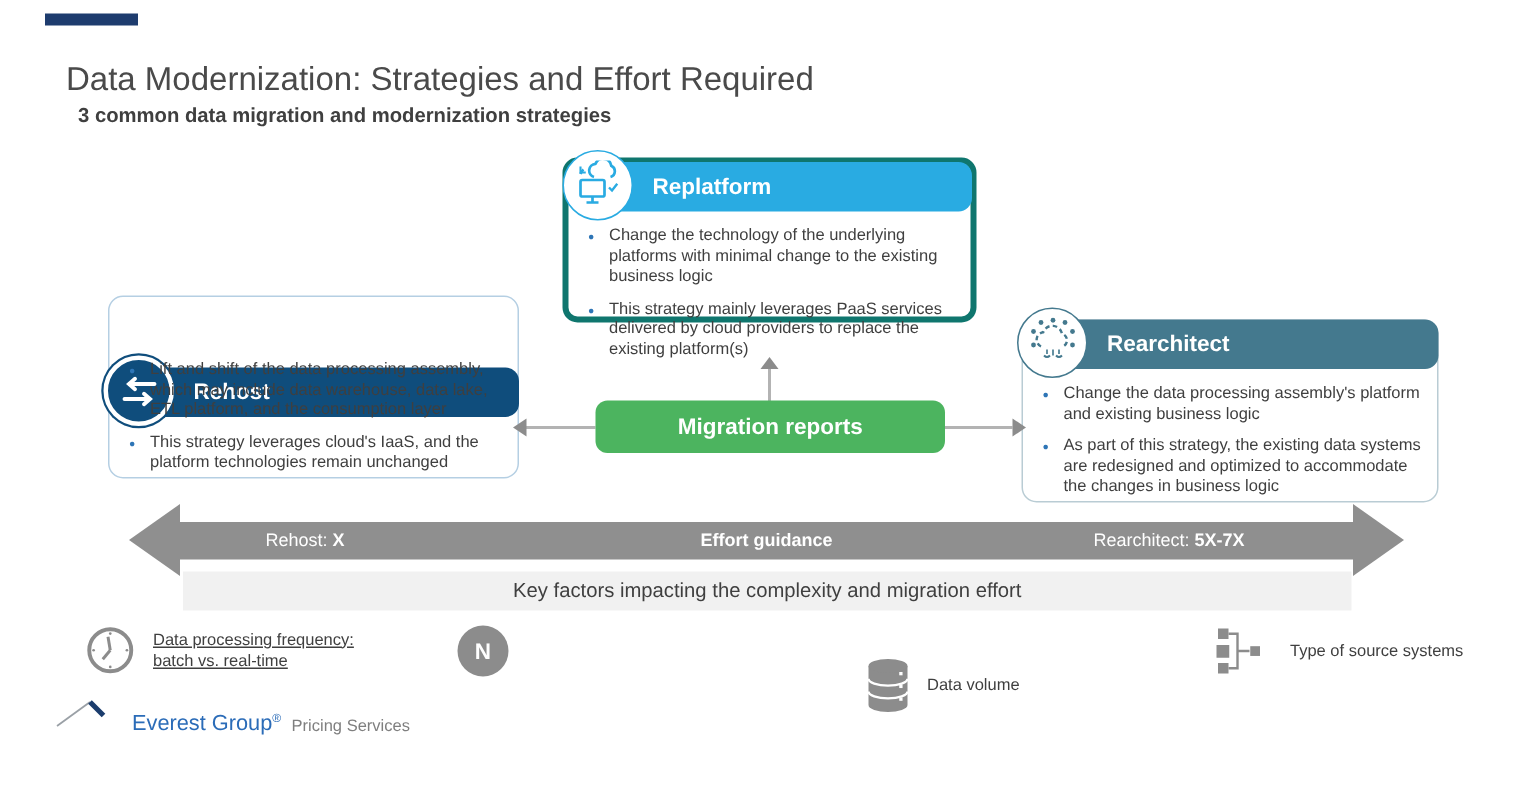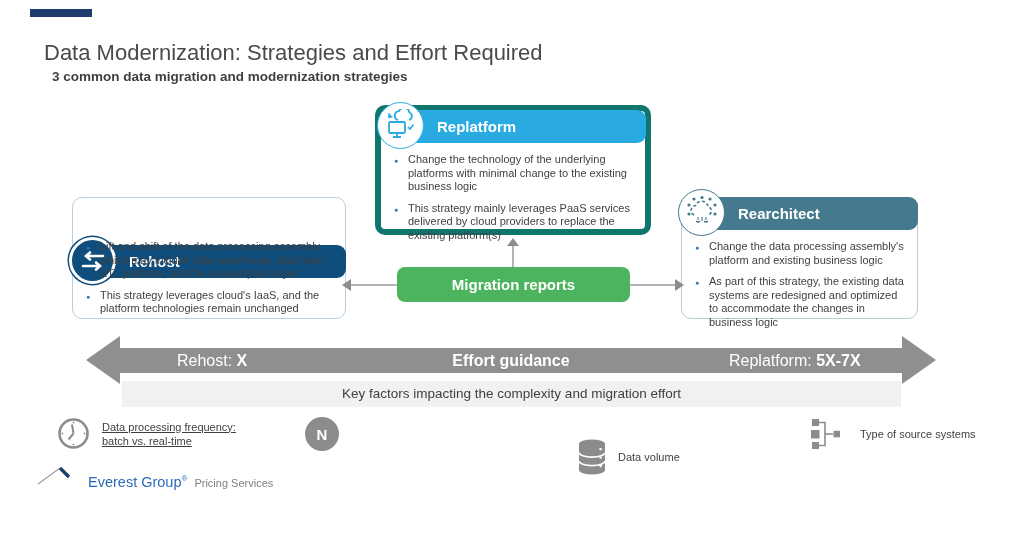--- a/index.html
+++ b/index.html
@@ -13,22 +13,22 @@
   
   .accent-bar { left:30px; top:9px; width:62px; height:8px; background:#1e3c6e; }
 
   
   .page-title { left:44px; top:40px; font-size:22px; color:#4a4a4a; }
   .page-subtitle { left:52px; top:69px; font-size:13.5px; font-weight:bold; color:#3f3f3f; }
 
   
   .card { background:#fff; border-radius:10px; }
   .card-rehost      { left:72px;  top:197px; width:274px; height:122px; border:1px solid #b5cfe3; }
-  .card-replatform  { left:375px; top:105px; width:276px; height:130px; border:6px solid #0f766e; }
-  .card-rearchitect { left:681px; top:197px; width:237px; height:122px; border:1px solid #b9ccd4; }
+  .card-replatform  { left:375px; top:105px; width:276px; height:110px; border:4px solid #0f766e; }
+  .card-rearchitect { left:681px; top:213px; width:278px; height:122px; border:1px solid #b9ccd4; }
 
   .card-header { position:absolute; left:-1px; top:-1px; right:-1px; height:33px; border-radius:9px; }
   .hdr-rehost      { background:#0f4d7c;margin-top:48px; }
   .hdr-replatform  { background:#29abe2; }
   .hdr-rearchitect { background:#44798e; }
 
   .card-title {
     position:absolute; left:57px; top:0; height:33px; line-height:33px;
     color:#fff; font-weight:bold; font-size:15px; white-space:nowrap;
   }
@@ -63,21 +63,21 @@
   .conn-right { left:630px; top:284px; width:45px; height:2px; }
   .conn-up    { left:512px; top:245px; width:2px; height:23px; }
   .tri { width:0; height:0; }
   .tri-left  { left:342px; top:279px; border:6px solid transparent; border-right:9px solid #8c8c8c; border-left:none; }
   .tri-right { left:675px; top:279px; border:6px solid transparent; border-left:9px solid #8c8c8c; border-right:none; }
   .tri-up    { left:507px; top:238px; border:6px solid transparent; border-bottom:8px solid #8c8c8c; border-top:none; }
 
   
   .effort-body {
     left:119px; top:348px; width:784px; height:25px; background:#8f8f8f;
-    color:#fff; font-size:16px; line-height:25px;
+    color:#fff; font-size:12px; line-height:25px;
   }
   .effort-head-left  { left:86px;  top:336px; width:0; height:0;
     border-top:24.5px solid transparent; border-bottom:24.5px solid transparent; border-right:34px solid #8f8f8f; }
   .effort-head-right { left:902px; top:336px; width:0; height:0;
     border-top:24.5px solid transparent; border-bottom:24.5px solid transparent; border-left:34px solid #8f8f8f; }
   .effort-label-left   { position:absolute; left:58px; white-space:nowrap; }
   .effort-label-center { position:absolute; left:0; right:0; text-align:center; font-weight:bold; }
   .effort-label-right  { position:absolute; left:610px; white-space:nowrap; }
   .bold { font-weight:bold; }
 
@@ -183,21 +183,21 @@
 <div class="abs tri tri-right"></div>
 <div class="abs tri tri-up"></div>
 
 <div class="abs migration-box">Migration reports</div>
 
 <div class="abs effort-head-left"></div>
 <div class="abs effort-head-right"></div>
 <div class="abs effort-body">
   <span class="effort-label-left"><span>Rehost: </span><span class="bold">X</span></span>
   <span class="effort-label-center">Effort guidance</span>
-  <span class="effort-label-right"><span>Replatform: </span><span class="bold">5X-7X</span></span>
+  <span class="effort-label-right"><span>Rearchitect: </span><span class="bold">5X-7X</span></span>
 </div>
 
 <div class="abs key-bar">Key factors impacting the complexity and migration effort</div>
 
 <div class="abs factor f1">
   <span class="f-icon">
     <svg width="33" height="33" viewBox="0 0 33 33" fill="none" stroke="#8c8c8c">
       <circle cx="16.5" cy="16.5" r="14" stroke-width="2.6"></circle>
       <path d="M16.5 16.5 L15 7.5" stroke-width="2"></path>
       <path d="M16.5 16.5 L11.5 22.5" stroke-width="2"></path>

